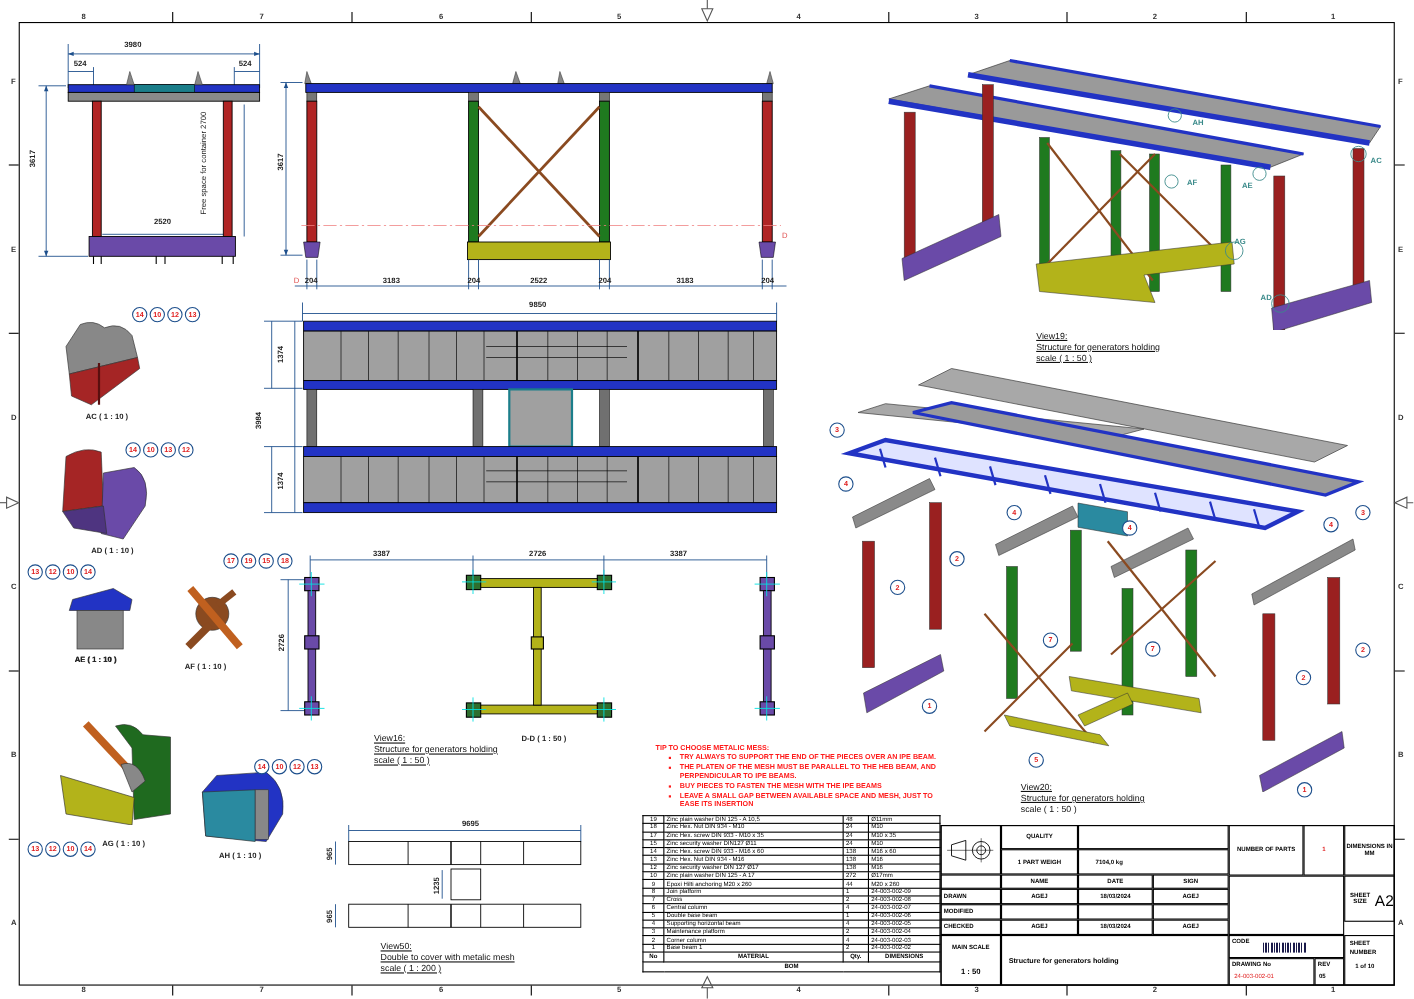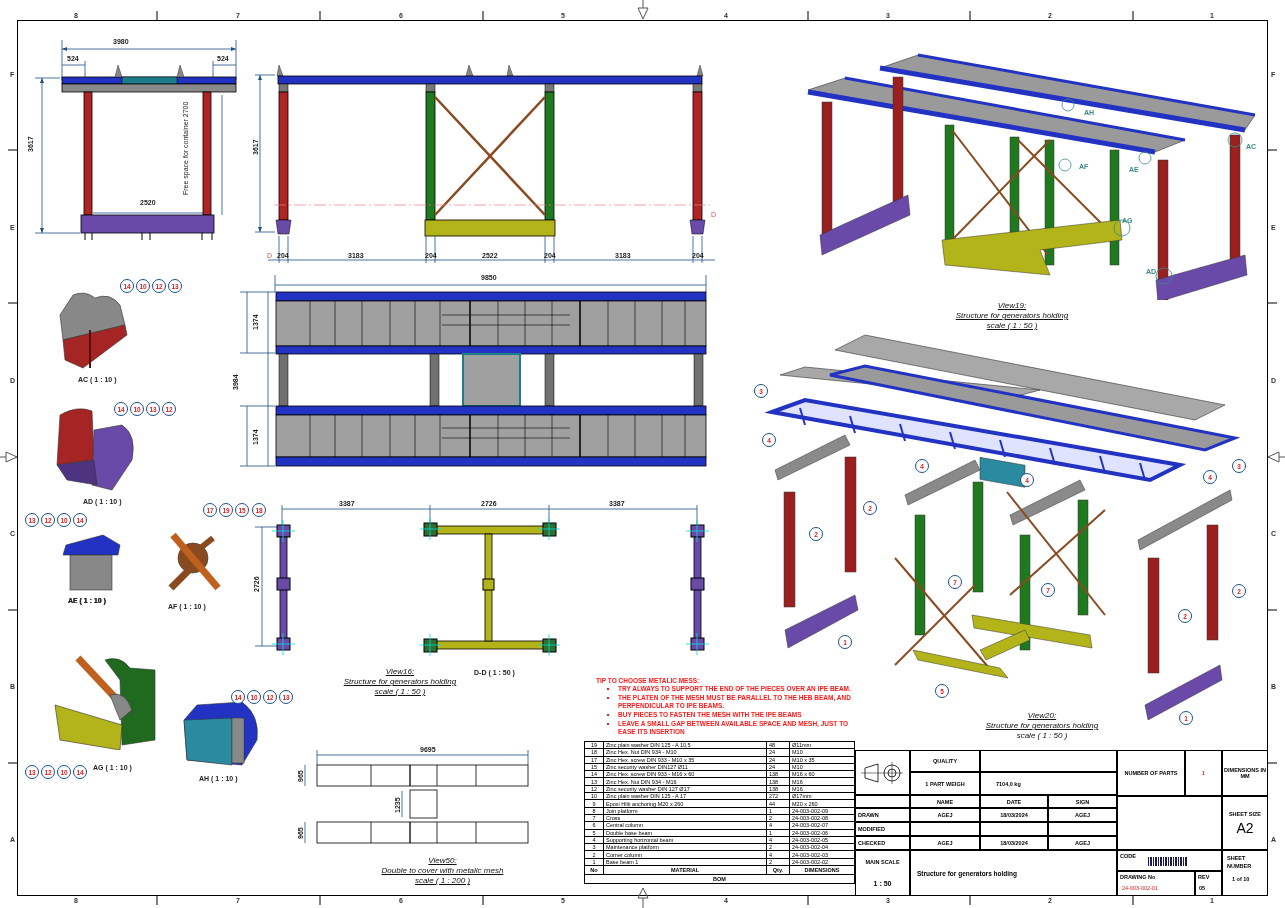--- a/index.html
+++ b/index.html
@@ -1,21 +1,21 @@
 <!DOCTYPE html>
 <html><head>
 <meta charset="utf-8">
 <style>
   html,body{margin:0;padding:0;background:#fff;}
   body{width:1285px;height:908px;position:relative;overflow:hidden;font-family:"Liberation Sans",sans-serif;color:#000;}
   .abs{position:absolute;}
   .frame{position:absolute;left:17px;top:20px;width:1251px;height:876px;border:1.5px solid #000;box-sizing:border-box;}
   .zone-lbl{position:absolute;font-size:7px;color:#333;font-weight:bold;}
   .dim{font-size:7px;font-weight:bold;color:#222;position:absolute;}
-  .view-cap{position:absolute;font-size:8px;text-align:center;line-height:10px;color:#111;font-style:italic;}
+  .view-cap{position:absolute;font-size:8px;line-height:10px;color:#111;}
   .view-cap span{display:block;text-decoration:underline;}
   .view-cap span.nou{text-decoration:none;}
   .detail-cap{position:absolute;font-size:7px;font-weight:bold;color:#222;}
   .balloon{position:absolute;width:14px;height:14px;border:1.2px solid #1d4f8c;border-radius:50%;background:#fff;font-size:6.5px;font-weight:bold;color:#e02020;text-align:center;line-height:14px;box-sizing:border-box;}
   .tips{position:absolute;left:596px;top:677px;width:260px;color:#ff1a1a;font-size:6.5px;font-weight:bold;line-height:8px;}
   .tips ul{margin:0;padding:0 0 0 22px;list-style:square;}
   .tips li{margin:0 0 1px 0;}
   table.bom{position:absolute;left:584px;top:741px;width:271px;border-collapse:collapse;font-size:5.5px;}
   table.bom td{border:1px solid #000;padding:0 2px;height:6.3px;line-height:6px;white-space:nowrap;}
   table.bom td.no{width:14px;text-align:center;}
@@ -495,21 +495,21 @@
 <div class="balloon" style="left:1203px;top:470px">4</div>
 <div class="balloon" style="left:809px;top:527px">2</div>
 <div class="balloon" style="left:863px;top:501px">2</div>
 <div class="balloon" style="left:1178px;top:609px">2</div>
 <div class="balloon" style="left:1232px;top:584px">2</div>
 <div class="balloon" style="left:948px;top:575px">7</div>
 <div class="balloon" style="left:1041px;top:583px">7</div>
 <div class="balloon" style="left:838px;top:635px">1</div>
 <div class="balloon" style="left:1179px;top:711px">1</div>
 <div class="balloon" style="left:935px;top:684px">5</div>
-<div class="view-cap" style="left:972px;top:711px;width:140px">
+<div class="view-cap" style="left:928px;top:711px;width:140px">
   <span>View20:</span>
   <span>Structure for generators holding</span>
   <span class="nou">scale ( 1 : 50 )</span>
 </div>
 
 <svg class="abs" style="left:295px;top:745px" width="240" height="100">
   <g stroke="#1d4f8c" stroke-width="0.8" fill="none">
     <line x1="22" y1="5" x2="22" y2="20"></line>
       <line x1="233" y1="5" x2="233" y2="20"></line>
     <line x1="22" y1="10" x2="233" y2="10"></line>
@@ -528,21 +528,21 @@
     <line x1="76" y1="77" x2="76" y2="98"></line>
       <line x1="115" y1="77" x2="115" y2="98" stroke-width="1.3"></line>
     <line x1="142" y1="77" x2="142" y2="98"></line>
       <line x1="181" y1="77" x2="181" y2="98"></line>
   </g>
 </svg>
 <div class="dim" style="left:420px;top:746px">9695</div>
 <div class="dim" style="left:297px;top:782px;transform:rotate(-90deg);transform-origin:left top">965</div>
 <div class="dim" style="left:394px;top:813px;transform:rotate(-90deg);transform-origin:left top">1235</div>
 <div class="dim" style="left:297px;top:839px;transform:rotate(-90deg);transform-origin:left top">965</div>
-<div class="view-cap" style="left:370px;top:856px;width:145px">
+<div class="view-cap" style="left:346px;top:856px;width:145px">
   <span>View50:</span>
   <span>Double to cover with metalic mesh</span>
   <span>scale ( 1 : 200 )</span>
 </div>
 
 <div class="tips">
   <div>TIP TO CHOOSE METALIC MESS:</div>
   <ul>
     <li>TRY ALWAYS TO SUPPORT THE END OF THE PIECES OVER AN IPE BEAM.</li>
     <li>THE PLATEN OF THE MESH MUST BE PARALLEL TO THE HEB BEAM, AND PERPENDICULAR TO IPE BEAMS.</li>
@@ -702,21 +702,21 @@
 <div class="tbc" style="left:855px;top:850px;width:55px;height:46px;flex-direction:column;justify-content:space-around">
   <span>MAIN SCALE</span>
   <span style="font-size:7px">1 : 50</span>
 </div>
 <div class="tbc" style="left:910px;top:850px;width:207px;height:46px;justify-content:flex-start;padding-left:6px;font-size:6.5px">Structure for generators holding</div>
 
 <div class="tbc" style="left:1117px;top:750px;width:68px;height:46px">NUMBER OF PARTS</div>
 <div class="tbc" style="left:1185px;top:750px;width:37px;height:46px;color:#e02020">1</div>
 <div class="tbc" style="left:1222px;top:750px;width:46px;height:46px">DIMENSIONS IN MM</div>
 <div class="tbc" style="left:1117px;top:796px;width:105px;height:54px"></div>
-<div class="tbc" style="left:1222px;top:796px;width:46px;height:54px;flex-direction:column">
+<div class="tbc" style="left:1222px;top:796px;width:46px;height:42px;">
   <span>SHEET SIZE</span>
   <span style="font-size:14px;font-weight:normal;margin-top:3px">A2</span>
 </div>
 <div class="tb" style="left:1117px;top:850px;width:105px;height:21px">
   <span style="position:absolute;left:2px;top:2px">CODE</span>
   <div style="position:absolute;left:30px;top:6px;width:40px;height:9px;background:repeating-linear-gradient(90deg,#1a1a4a 0 1px,#fff 1px 2px,#1a1a4a 2px 4px,#fff 4px 5px)"></div>
 </div>
 <div class="tb" style="left:1117px;top:871px;width:78px;height:25px">
   <span style="position:absolute;left:2px;top:2px">DRAWING No</span>
   <span style="position:absolute;left:4px;top:13px;color:#e02020;font-weight:normal">24-003-002-01</span>

